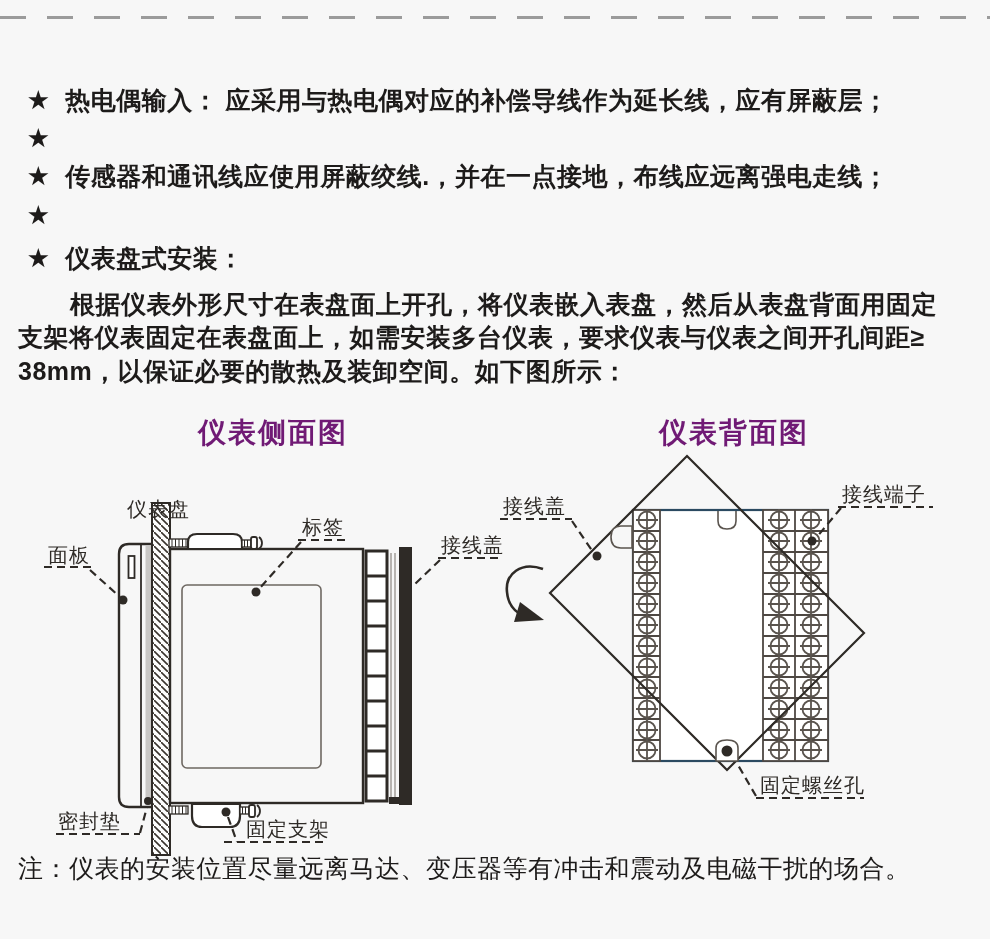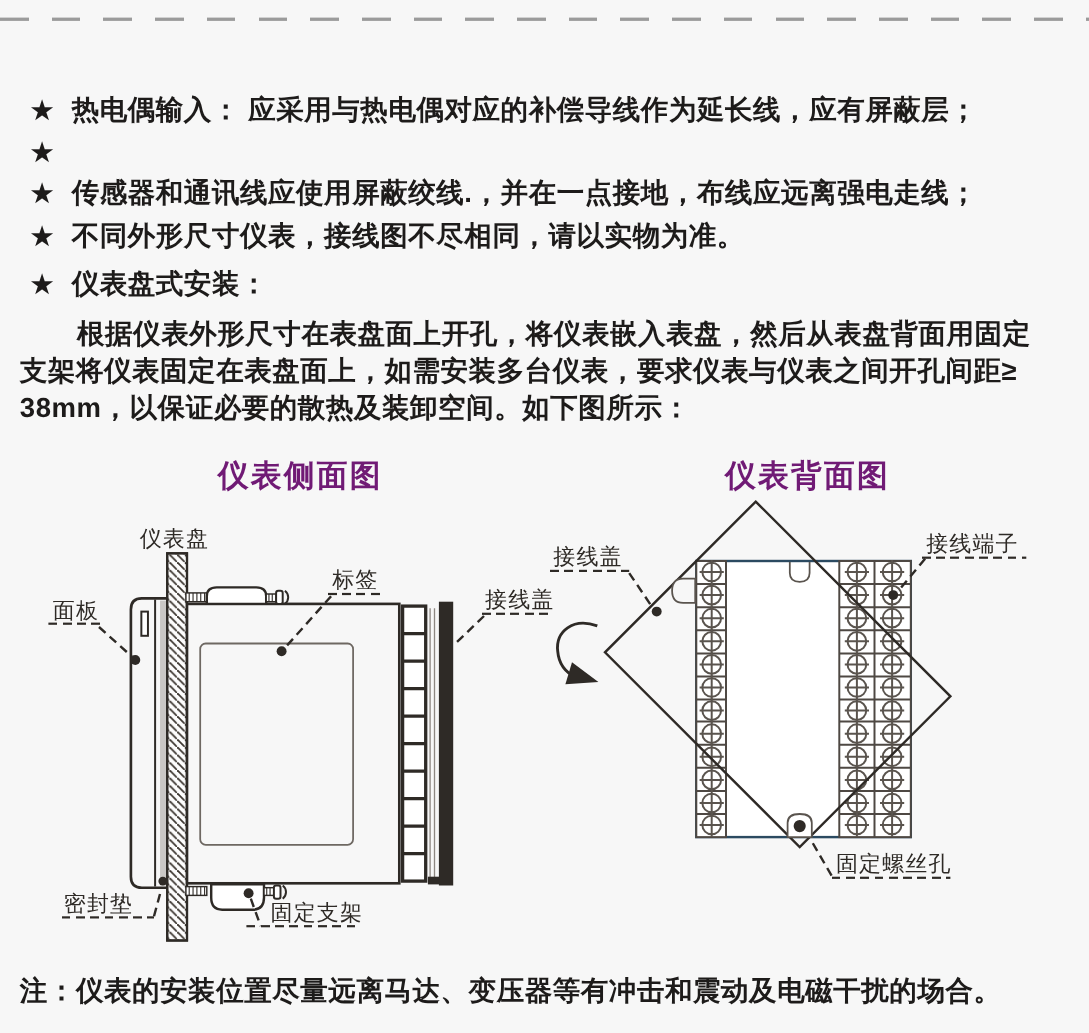--- a/index.html
+++ b/index.html
@@ -19,21 +19,21 @@
              line-height:31px;white-space:nowrap;}
   .indent{padding-left:52px;}
   
   .diagram-title{font-family:"Liberation Serif",serif;font-weight:bold;font-size:28px;
                  letter-spacing:2px;color:#701a75;}
   
   .callout{font-size:20px;font-weight:500;color:#2e2a26;letter-spacing:1px;white-space:nowrap;}
   .dash-underline{height:2px;
     background:repeating-linear-gradient(90deg,#2e2a26 0 8px,transparent 8px 13px);}
   
-  .note{left:18px;top:884px;width:960px;font-size:25px;font-weight:bold;
+  .note{left:18px;top:852px;width:960px;font-size:25px;font-weight:normal;
         letter-spacing:.5px;white-space:nowrap;}
   svg{position:absolute;}
 </style>
 </head>
 <body>
 
 <div class="abs top-rule"></div>
 
 <div class="abs bullet" style="top:85px">
   <span class="star">★</span>
@@ -41,21 +41,20 @@
 </div>
 <div class="abs bullet" style="top:123px">
   <span class="star">★</span>
 </div>
 <div class="abs bullet" style="top:161px">
   <span class="star">★</span>
   <span class="btxt">传感器和通讯线应使用屏蔽绞线.，并在一点接地，布线应远离强电走线；</span>
 </div>
 <div class="abs bullet" style="top:200px">
   <span class="star">★</span>
-  <span class="btxt">不同外形尺寸仪表，接线图不尽相同，请以实物为准。</span>
 </div>
 <div class="abs bullet" style="top:243px">
   <span class="star">★</span>
   <span class="btxt">仪表盘式安装：</span>
 </div>
 
 <div class="abs para-line indent" style="top:289px">根据仪表外形尺寸在表盘面上开孔，将仪表嵌入表盘，然后从表盘背面用固定</div>
 <div class="abs para-line" style="top:322px">支架将仪表固定在表盘面上，如需安装多台仪表，要求仪表与仪表之间开孔间距≥</div>
 <div class="abs para-line" style="top:356px">38mm，以保证必要的散热及装卸空间。如下图所示：</div>
 
@@ -212,21 +211,21 @@
     <path d="M572 521 L593 552"></path>
     <path d="M841 508 L816 538"></path>
     <path d="M756 796 L738 765"></path>
   </g>
   <g fill="#2e2a26">
     <circle cx="597" cy="556" r="4.5"></circle>
     <circle cx="812" cy="541" r="4.5"></circle>
   </g>
 </svg>
 
-<div class="abs callout" style="left:127px;top:476px">仪表盘</div>
+<div class="abs callout" style="left:127px;top:496px">仪表盘</div>
 
 <div class="abs callout" style="left:48px;top:542px">面板</div>
 <div class="abs dash-underline" style="left:44px;top:566px;width:50px"></div>
 
 <div class="abs callout" style="left:302px;top:514px">标签</div>
 <div class="abs dash-underline" style="left:298px;top:539px;width:52px"></div>
 
 <div class="abs callout" style="left:441px;top:532px">接线盖</div>
 <div class="abs dash-underline" style="left:438px;top:557px;width:64px"></div>
 

